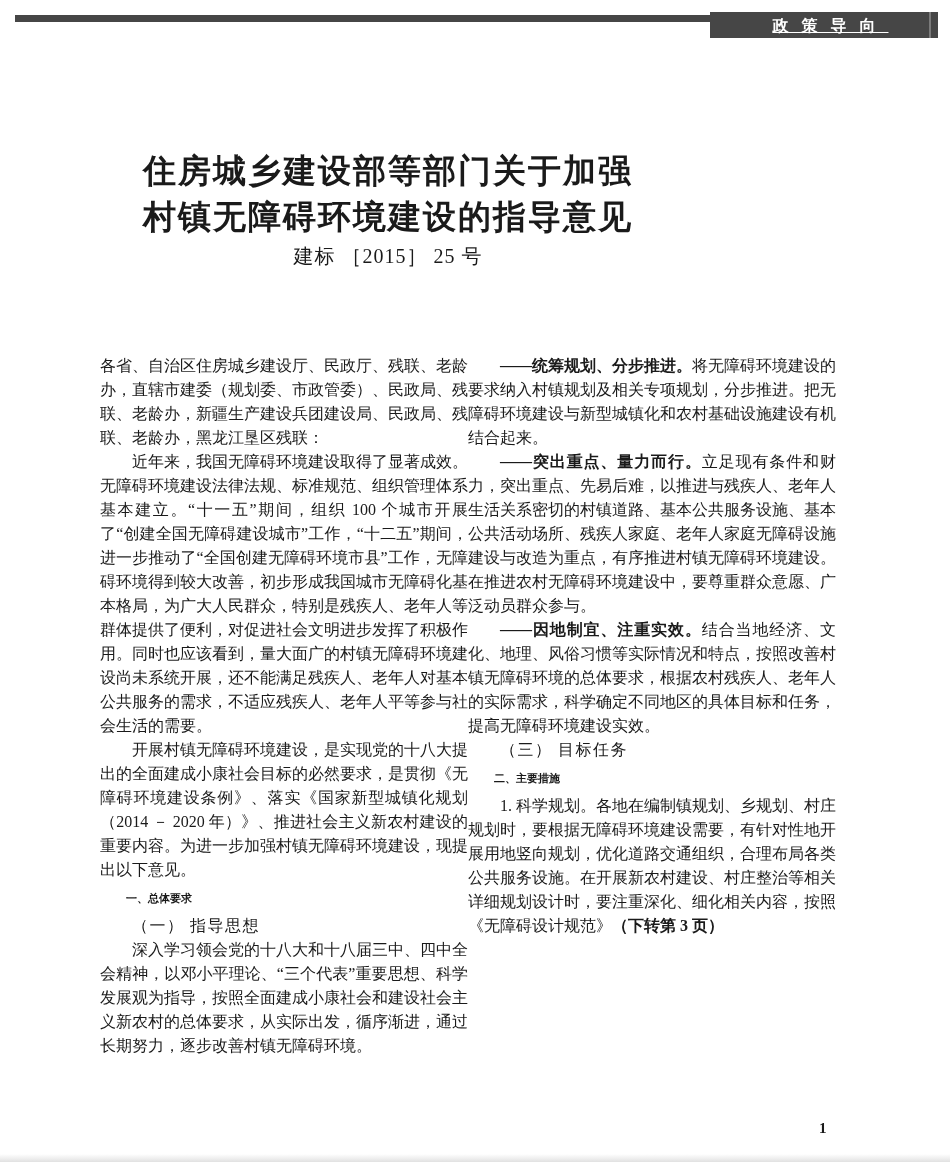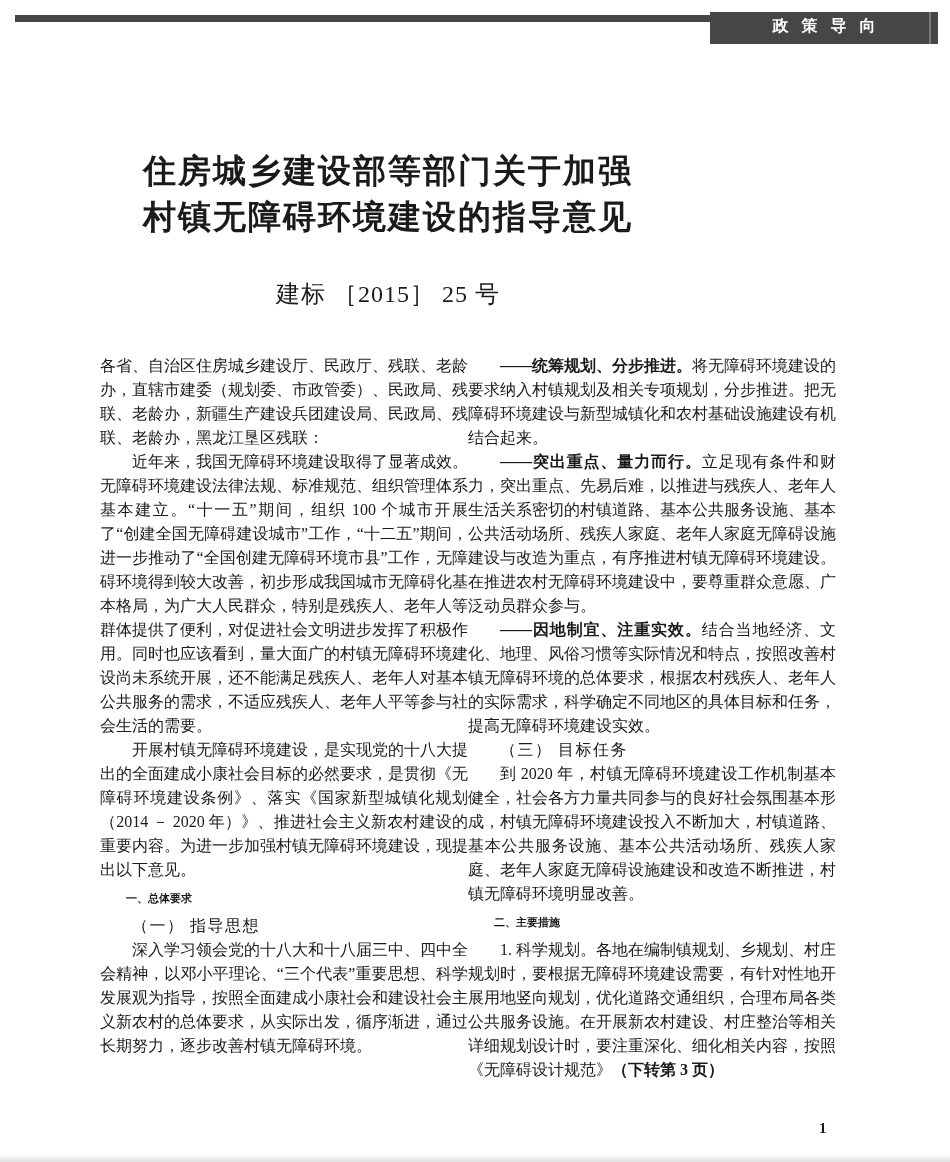--- a/index.html
+++ b/index.html
@@ -13,49 +13,50 @@
   }
 
   
   .header-rule {
     position: absolute; left: 15px; top: 15px;
     width: 697px; height: 7px;
     background: #464646;
   }
   .header-label {
     position: absolute; left: 710px; top: 12px;
-    width: 228px; height: 32px;
+    width: 228px; height: 26px;
     background: #464646;
     color: #ffffff;
     font-family: "Liberation Sans", "DejaVu Sans", sans-serif;
     font-size: 16px; font-weight: 700;
     letter-spacing: 13px;
     text-align: center;
     line-height: 27px;
     text-indent: 13px; 
+    text-decoration: underline;
   }
   .header-label::after {
     content: "";
     position: absolute; right: 7px; top: 0; bottom: 0;
     width: 2px; background: #7b7b7b;
   }
 
   
   .title-block {
     position: absolute; top: 148px; left: 0;
     width: 776px; text-align: center;
   }
   .title-line {
     font-size: 33px; font-weight: 700;
     line-height: 46px;
     letter-spacing: 2px;
   }
   .docket {
-    margin-top: 38px;
-    font-size: 24px;
+    margin-top: 3px;
+    font-size: 20px;
     letter-spacing: 1px;
   }
 
   
   .columns {
     position: absolute; top: 354px; left: 100px;
     width: 752px;
     display: flex; 
   }
   .col {
@@ -112,20 +113,19 @@
     <p class="para">开展村镇无障碍环境建设，是实现党的十八大提出的全面建成小康社会目标的必然要求，是贯彻《无障碍环境建设条例》、落实《国家新型城镇化规划（2014 － 2020 年）》、推进社会主义新农村建设的重要内容。为进一步加强村镇无障碍环境建设，现提出以下意见。</p>
     <p class="h-black">一、总体要求</p>
     <p class="h-kai">（一） 指导思想</p>
     <p class="para">深入学习领会党的十八大和十八届三中、四中全会精神，以邓小平理论、“三个代表”重要思想、科学发展观为指导，按照全面建成小康社会和建设社会主义新农村的总体要求，从实际出发，循序渐进，通过长期努力，逐步改善村镇无障碍环境。</p>
   </div>
   <div class="col">
     <p class="para"><span class="lead">——统筹规划、分步推进。</span><span>将无障碍环境建设的要求纳入村镇规划及相关专项规划，分步推进。把无障碍环境建设与新型城镇化和农村基础设施建设有机结合起来。</span></p>
     <p class="para"><span class="lead">——突出重点、量力而行。</span><span>立足现有条件和财力，突出重点、先易后难，以推进与残疾人、老年人生活关系密切的村镇道路、基本公共服务设施、基本公共活动场所、残疾人家庭、老年人家庭无障碍设施建设与改造为重点，有序推进村镇无障碍环境建设。在推进农村无障碍环境建设中，要尊重群众意愿、广泛动员群众参与。</span></p>
     <p class="para"><span class="lead">——因地制宜、注重实效。</span><span>结合当地经济、文化、地理、风俗习惯等实际情况和特点，按照改善村镇无障碍环境的总体要求，根据农村残疾人、老年人的实际需求，科学确定不同地区的具体目标和任务，提高无障碍环境建设实效。</span></p>
     <p class="h-kai">（三） 目标任务</p>
-    <p class="para">到 2020 年，村镇无障碍环境建设工作机制基本健全，社会各方力量共同参与的良好社会氛围基本形成，村镇无障碍环境建设投入不断加大，村镇道路、基本公共服务设施、基本公共活动场所、残疾人家庭、老年人家庭无障碍设施建设和改造不断推进，村镇无障碍环境明显改善。</p>
     <p class="h-black">二、主要措施</p>
     <p class="para"><span>1. 科学规划。各地在编制镇规划、乡规划、村庄规划时，要根据无障碍环境建设需要，有针对性地开展用地竖向规划，优化道路交通组织，合理布局各类公共服务设施。在开展新农村建设、村庄整治等相关详细规划设计时，要注重深化、细化相关内容，按照《无障碍设计规范》</span><span class="note-bold">（下转第 3 页）</span></p>
   </div>
 </div>
 
 <div class="page-number">1</div>
 <div class="scan-shadow"></div>
 
 </body></html>

